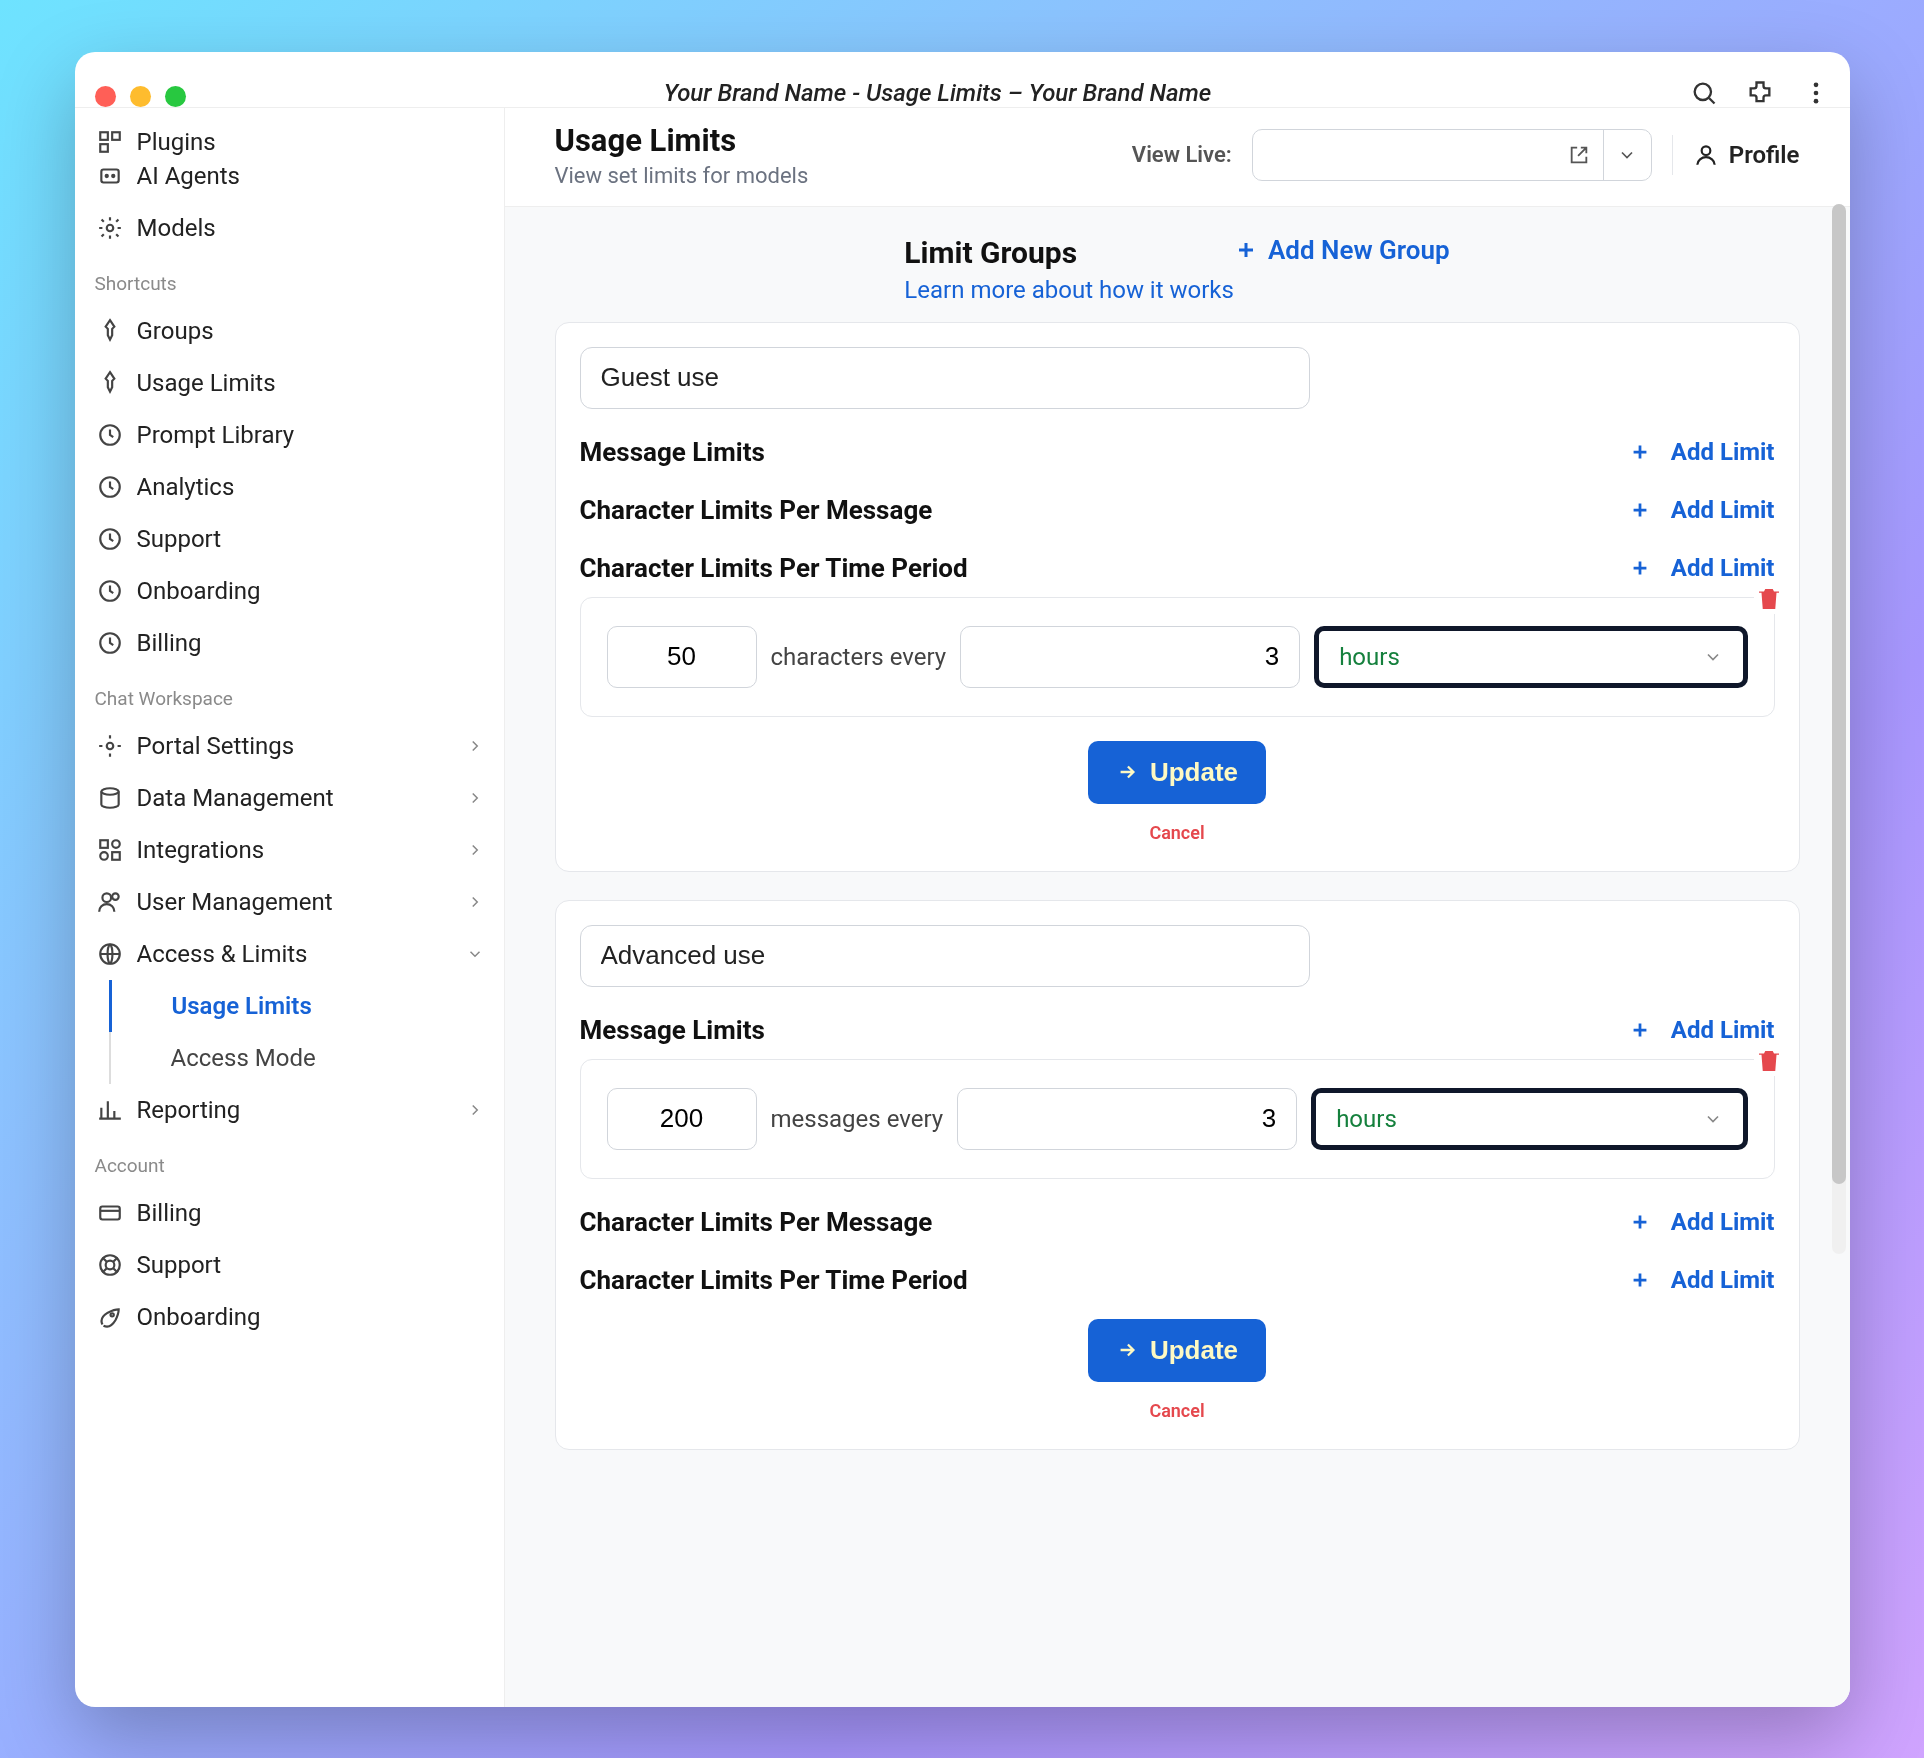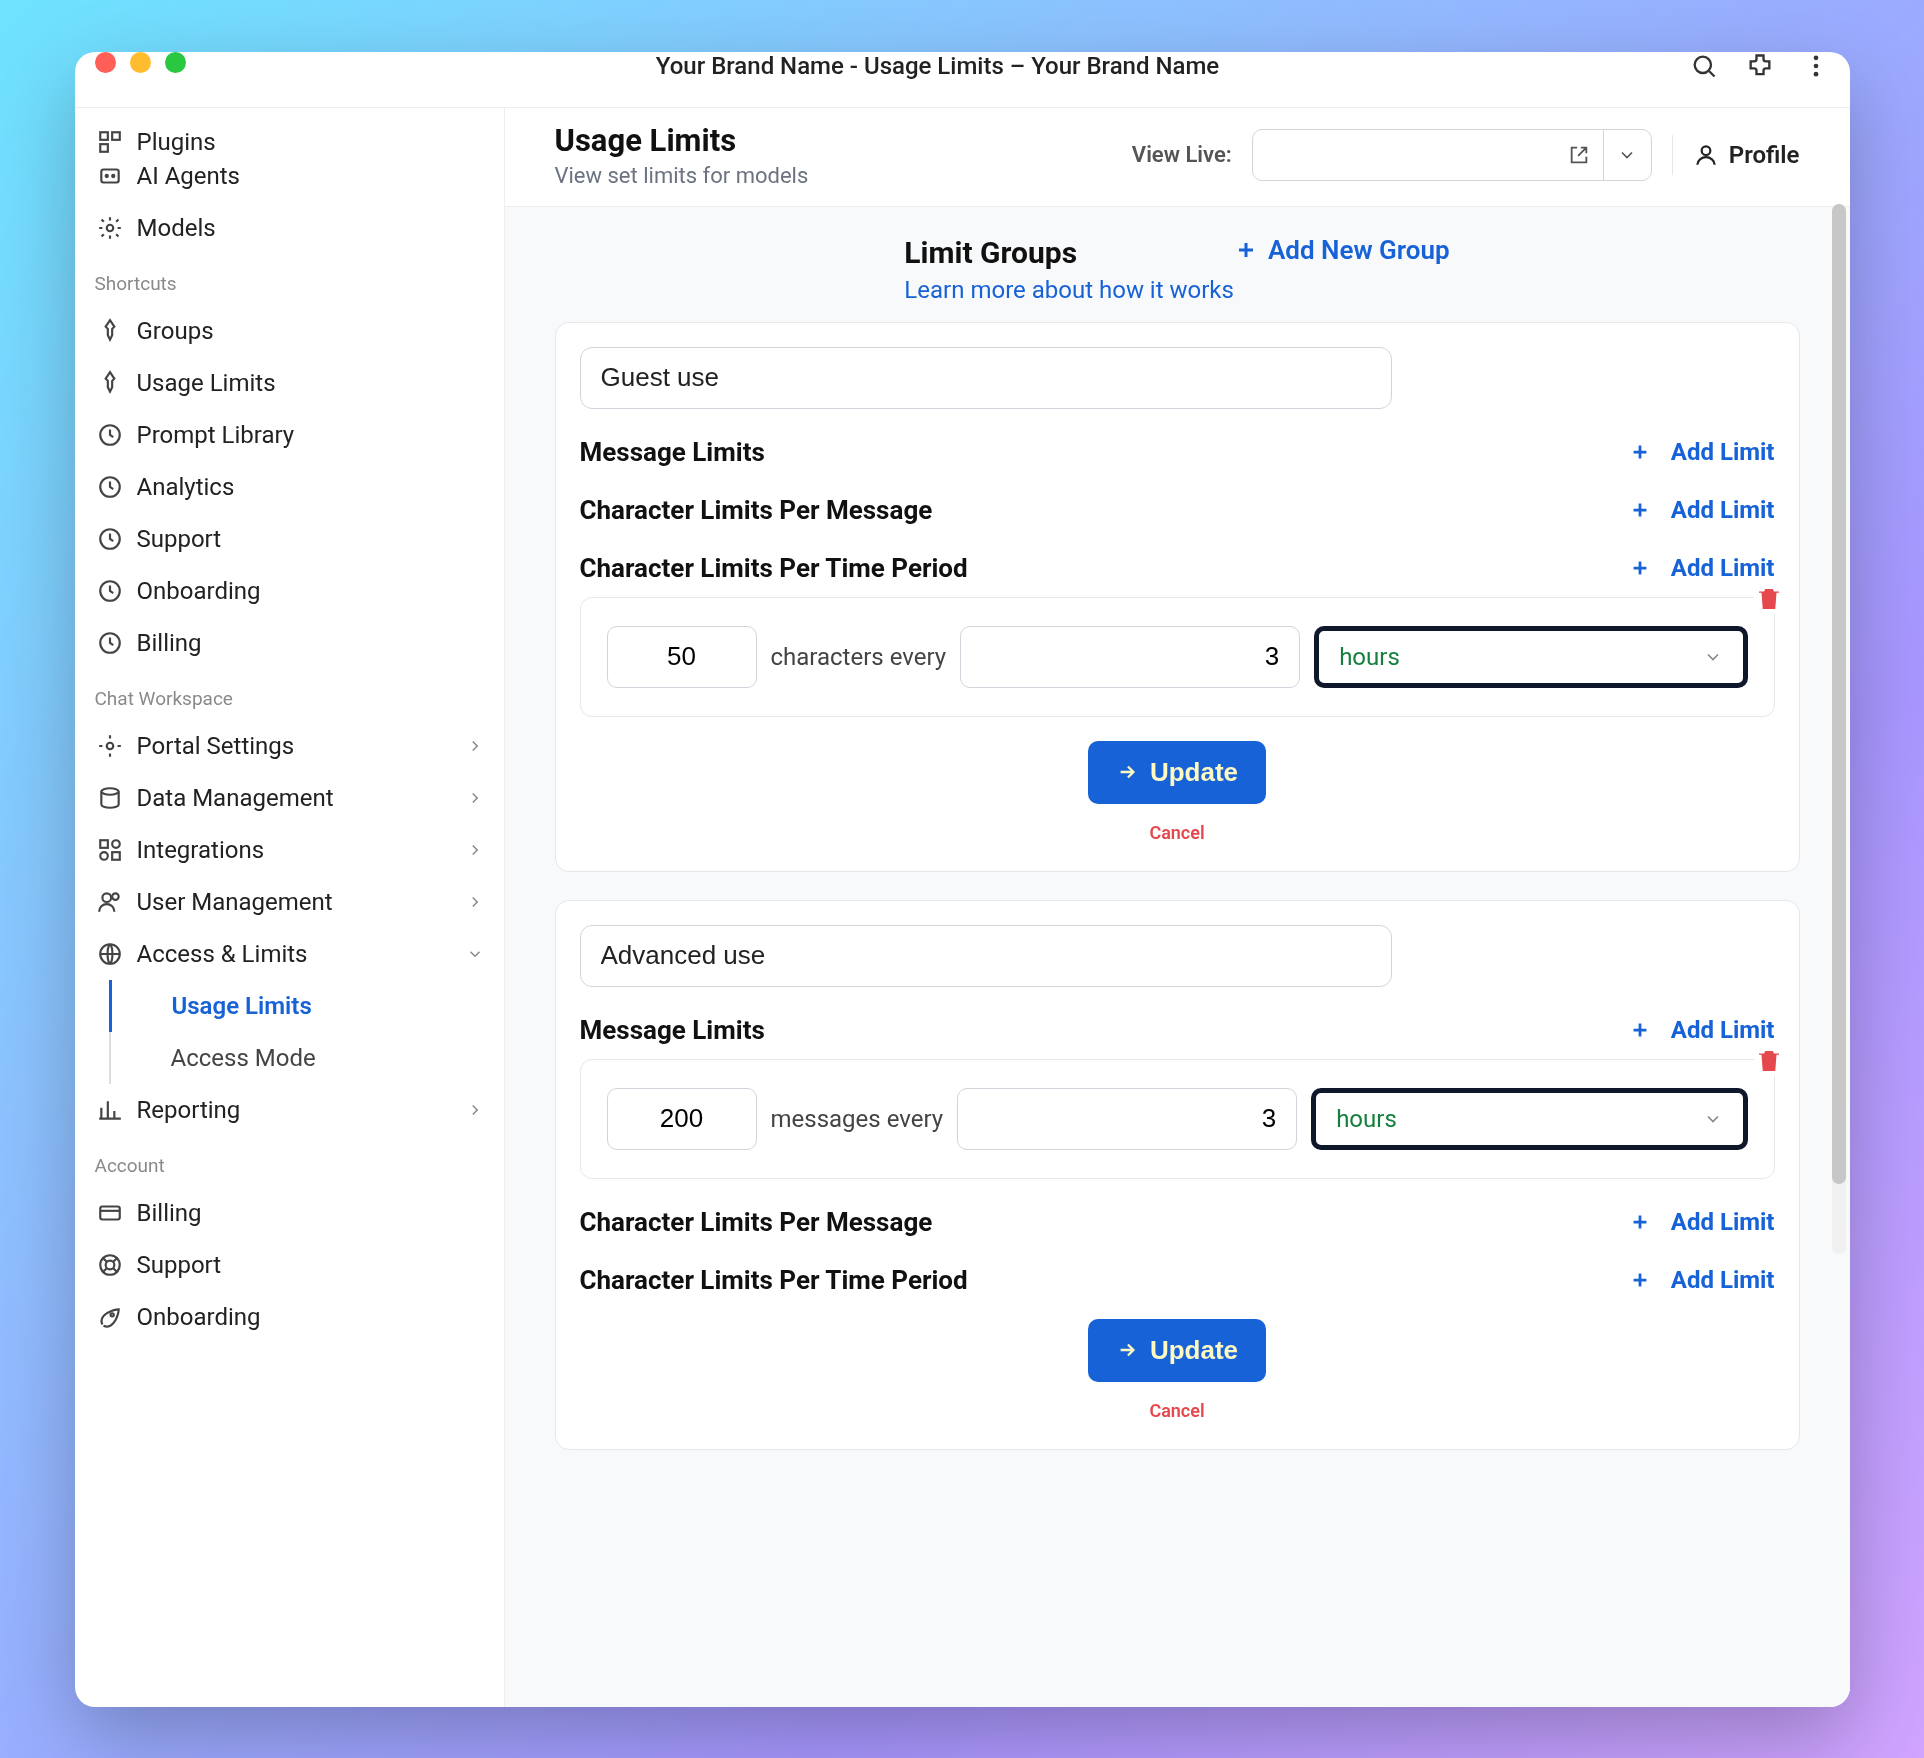--- a/index.html
+++ b/index.html
@@ -8,22 +8,22 @@
   background: linear-gradient(135deg, #6ee3ff 0%, #8cc3ff 30%, #a897ff 70%, #d0a4ff 100%);
   width: 1924px; height: 1758px; overflow: hidden;
   display: flex; align-items: center; justify-content: center;
 }
 .window {
   width: 1775px; height: 1655px; background: #fff; border-radius: 20px;
   box-shadow: 0 30px 80px rgba(0,0,0,0.25); overflow: hidden; position: relative;
   display: flex; flex-direction: column;
 }
 .titlebar {
-  height: 56px; display: flex; align-items: flex-start; padding: 0 20px;
-  border-bottom: 1px solid #eee; flex-shrink: 0;
+  height: 56px; display: flex; align-items: flex-end; padding: 0 20px;
+  border-bottom: 1px solid #eee; flex-shrink: 0; font-style: italic;
 }
 .traffic { display: flex; gap: 14px; }
 .tdot { width: 21px; height: 21px; border-radius: 50%; }
 .tdot.red { background: #ff5f57; }
 .tdot.yellow { background: #febc2e; }
 .tdot.green { background: #28c840; }
 .wtitle { flex: 1; text-align: center; font-size: 24px; color: #222; font-weight: 500; }
 .topicons { display: flex; gap: 28px; align-items: center; color: #333; }
 .topicons svg { width: 28px; height: 28px; }
 
@@ -73,21 +73,21 @@
 .top-row { display: flex; align-items: flex-start; justify-content: center; margin-bottom: 18px; }
 .lg-title { font-size: 30px; font-weight: 700; color: #111; }
 .learn { font-size: 24px; color: #1662d6; margin-top: 6px; cursor: pointer; }
 .addgroup { display: flex; align-items: center; gap: 10px; color: #1662d6; font-size: 26px; font-weight: 600; cursor: pointer; }
 
 .group-card {
   background: #fff; border: 1px solid #e5e7eb; border-radius: 14px;
   padding: 24px 24px 28px 24px; margin-bottom: 28px;
 }
 .group-name {
-  width: 812px; max-width: 100%; height: 62px; border: 1px solid #d1d5db; border-radius: 12px;
+  width: 730px; max-width: 100%; height: 62px; border: 1px solid #d1d5db; border-radius: 12px;
   padding: 0 20px; font-size: 26px; color: #222; background: #fff;
 }
 .sect-row {
   display: flex; align-items: center; justify-content: space-between; margin-top: 28px;
 }
 .sect-title { font-size: 26px; font-weight: 700; color: #111; }
 .addlimit { display: flex; align-items: center; gap: 20px; color: #1662d6; font-size: 24px; font-weight: 700; cursor: pointer; }
 
 .limit-box {
   margin-top: 14px; border: 1px solid #e5e7eb; border-radius: 12px; padding: 28px 26px;

